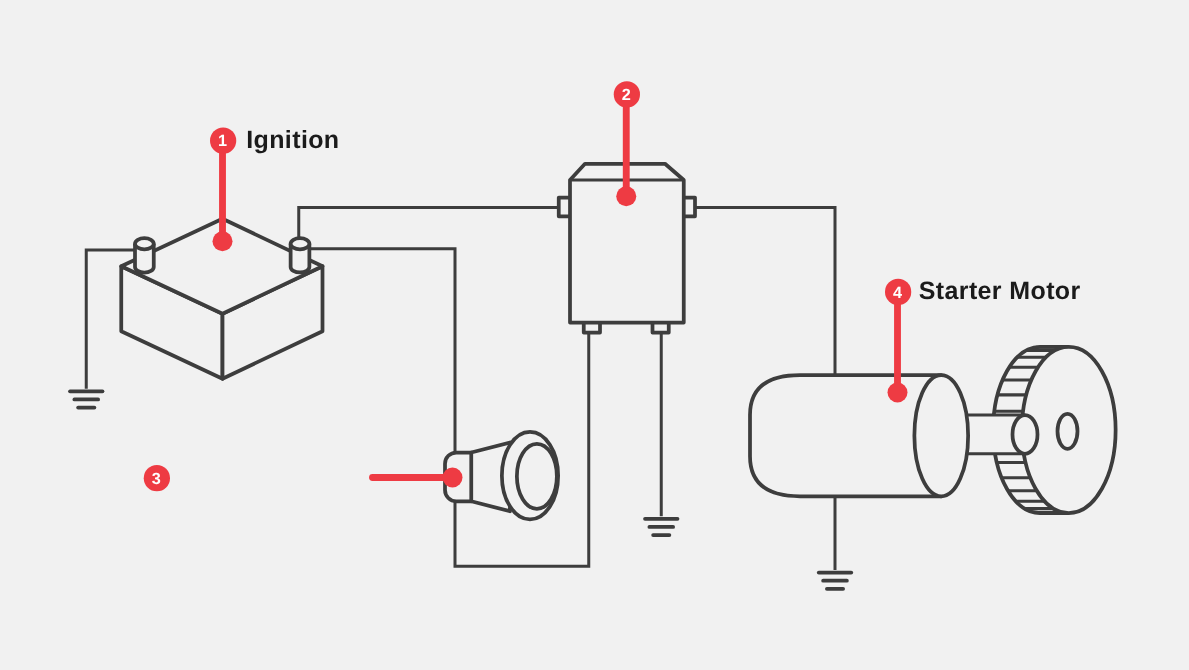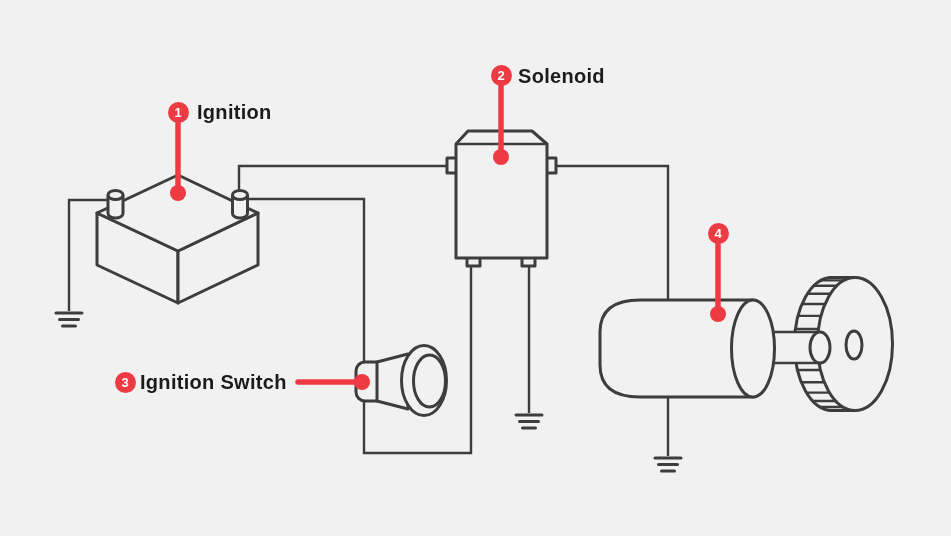--- a/index.html
+++ b/index.html
@@ -136,20 +136,19 @@
         <line class="pointer" x1="718" y1="240" x2="718" y2="311"></line>
         <circle class="pointer-dot" cx="718" cy="314" r="8"></circle>
       </g>
     </g>
   </svg>
 
   <div class="badge" style="left:167.5px;top:101.5px;">1</div>
   <div class="label" style="left:197px;top:99px;">Ignition</div>
 
   <div class="badge" style="left:490.5px;top:65px;">2</div>
-  <div class="label" style="left:518px;top:62.5px;">Solenoid</div>
 
   <div class="badge" style="left:114.5px;top:371.5px;">3</div>
-  <div class="label" style="left:140px;top:369px;">Ignition Switch</div>
 
   <div class="badge" style="left:707.5px;top:222.5px;">4</div>
+  <div class="label" style="left:735px;top:220px;">Starter Motor</div>
 
 </div>
 
 </body></html>

